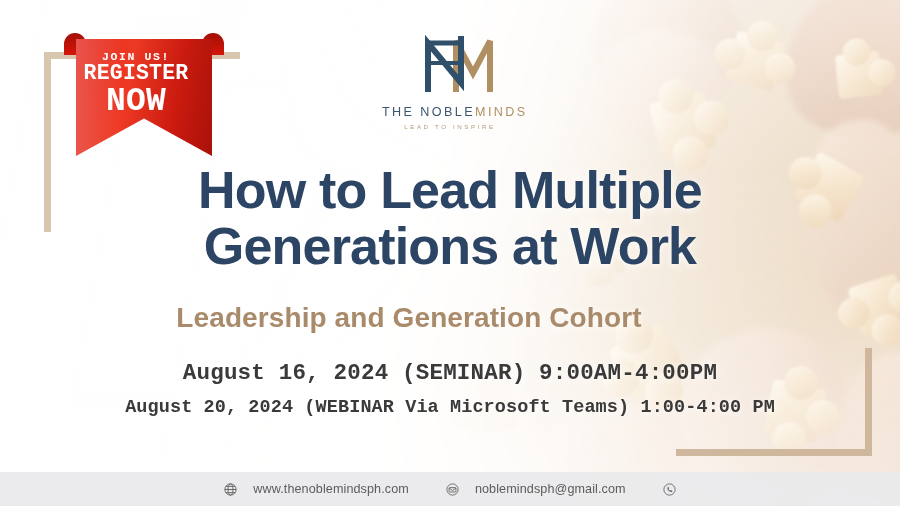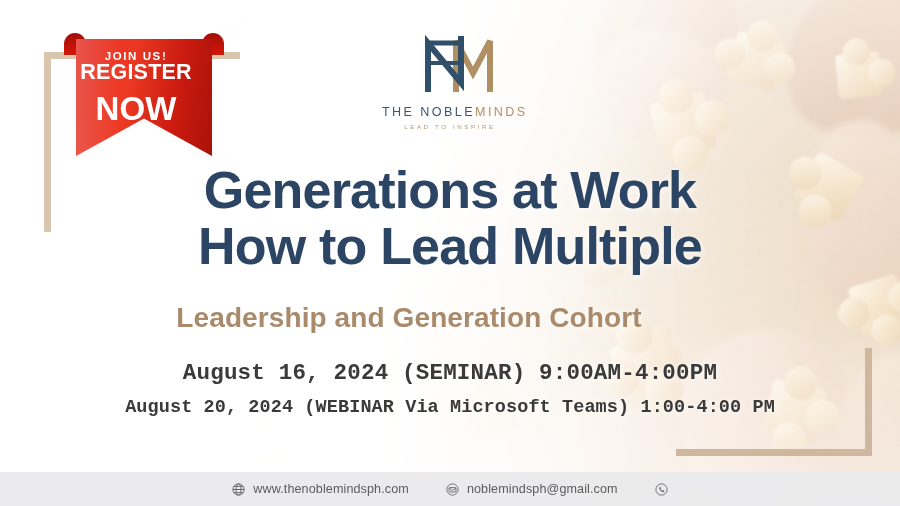--- a/index.html
+++ b/index.html
@@ -162,38 +162,39 @@
     background: linear-gradient(92deg, rgba(255,255,255,0.22) 0%, rgba(255,255,255,0) 34%, rgba(0,0,0,0.10) 100%);
     clip-path: polygon(0 0, 100% 0, 100% 100%, 50% 68%, 0 100%);
     pointer-events: none;
   }
   .ribbon-text {
     position: absolute;
     left: 0; top: 6px;
     width: 120px;
     text-align: center;
     color: #ffffff;
+    font-family: Liberation Mono, monospace;
   }
   .ribbon-join {
     font-size: 11.5px;
     font-weight: 700;
     letter-spacing: 1.6px;
     margin-top: 11px;
   }
   .ribbon-register {
     font-size: 21.5px;
     font-weight: 700;
     letter-spacing: 0.2px;
     line-height: 1;
   }
   .ribbon-now {
     font-size: 33px;
     font-weight: 800;
     letter-spacing: 0.2px;
-    margin-top: 8px;
+    margin-top: 0px;
     line-height: 1;
   }
 
   
   .logo {
     position: absolute;
     left: 382px;
     top: 33px;
     width: 136px;
     text-align: center;
@@ -276,21 +277,21 @@
     height: 34px;
     background: rgba(233,234,236,0.93);
     display: flex;
     align-items: center;
     justify-content: center;
     gap: 36px;
   }
   .fitem {
     display: flex;
     align-items: center;
-    gap: 7px;
+    gap: 15px;
     color: #5c5c5c;
     font-size: 12.6px;
     letter-spacing: 0.1px;
     white-space: nowrap;
   }
   .fitem svg { display: block; }
 </style>
 </head>
 <body>
 
@@ -400,22 +401,22 @@
           <path d="M46 10 L79 10" stroke="#2f4f6b" stroke-width="5"></path>
           <path d="M46 30 L79 30" stroke="#2f4f6b" stroke-width="4"></path>
         </g>
       </svg>
     </div>
     <div class="logo-name"><span>THE NOBLE</span><span class="gold">MINDS</span></div>
     <div class="logo-tag">LEAD TO INSPIRE</div>
   </div>
 
   <div class="headline">
+    <div class="line">How to Lead Multiple</div>
     <div class="line">Generations at Work</div>
-    <div class="line">How to Lead Multiple</div>
   </div>
 
   <div class="subtitle">Leadership and Generation Cohort</div>
 
   <div class="dates">
     <div class="d1">August 16, 2024 (SEMINAR) 9:00AM-4:00PM</div>
     <div class="d2">August 20, 2024 (WEBINAR Via Microsoft Teams) 1:00-4:00 PM</div>
   </div>
 
   <div class="footer">

